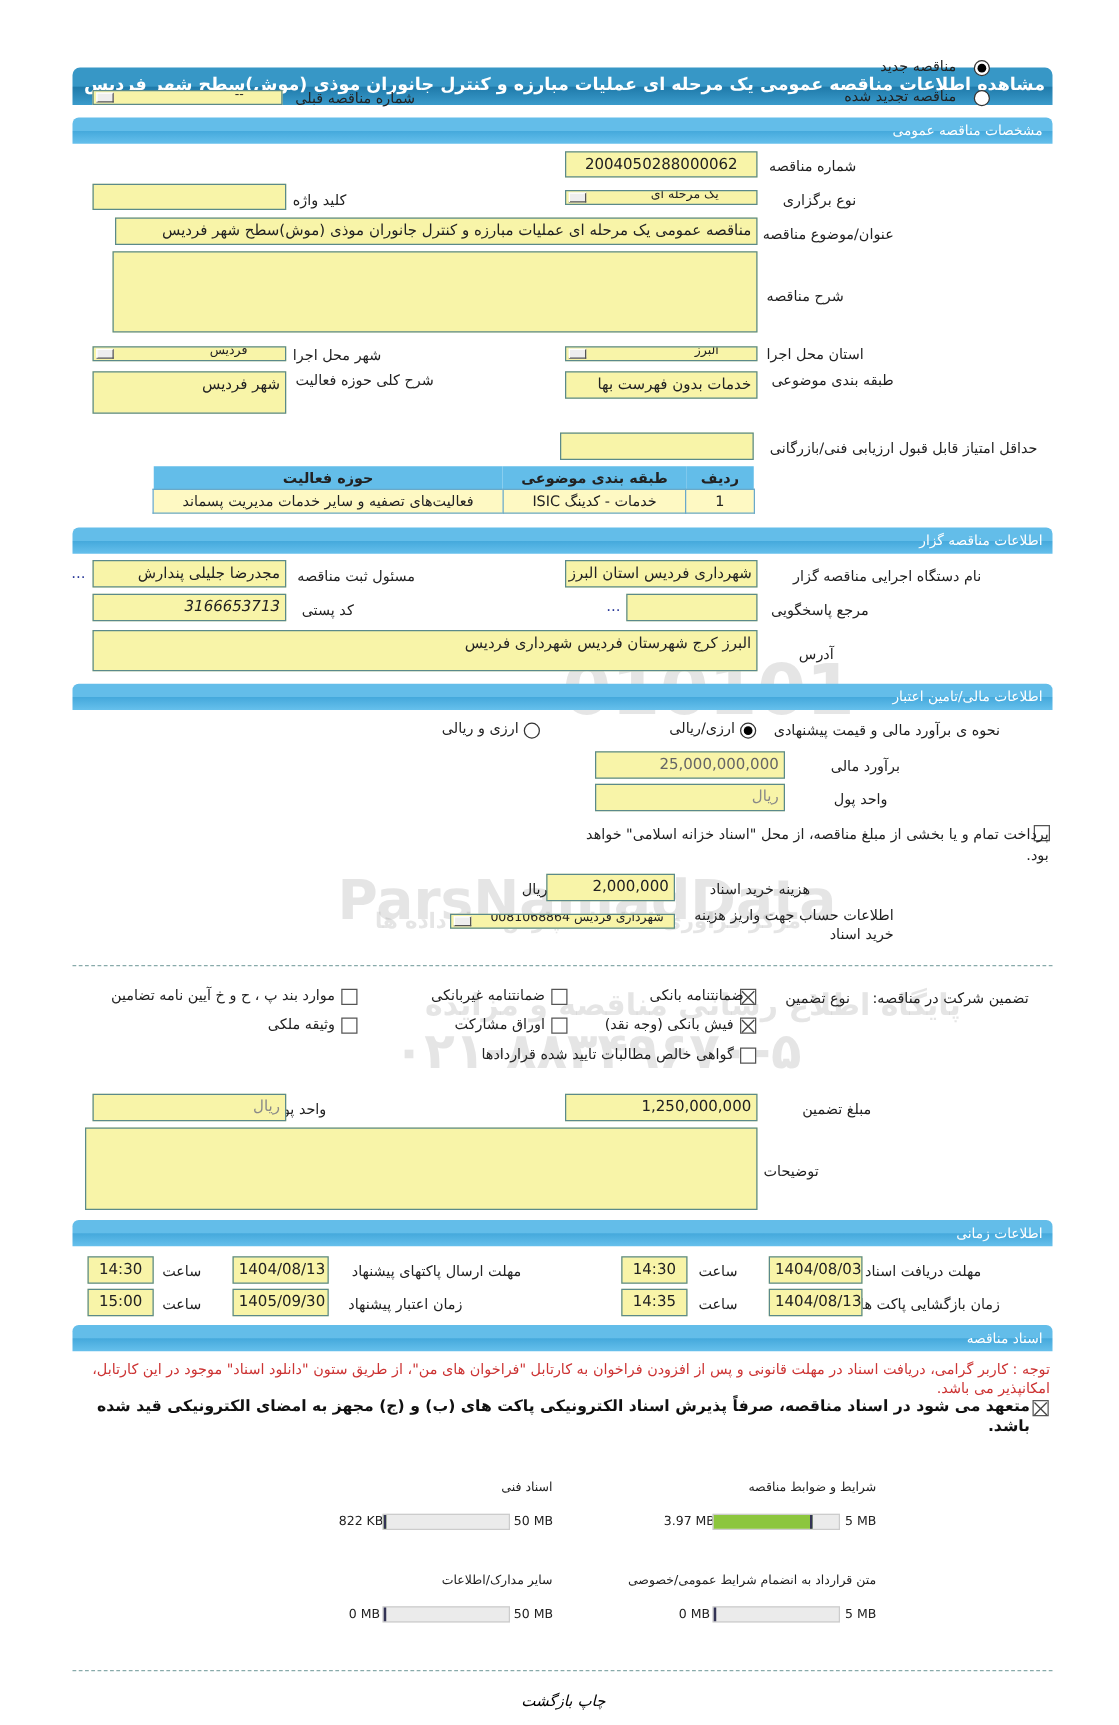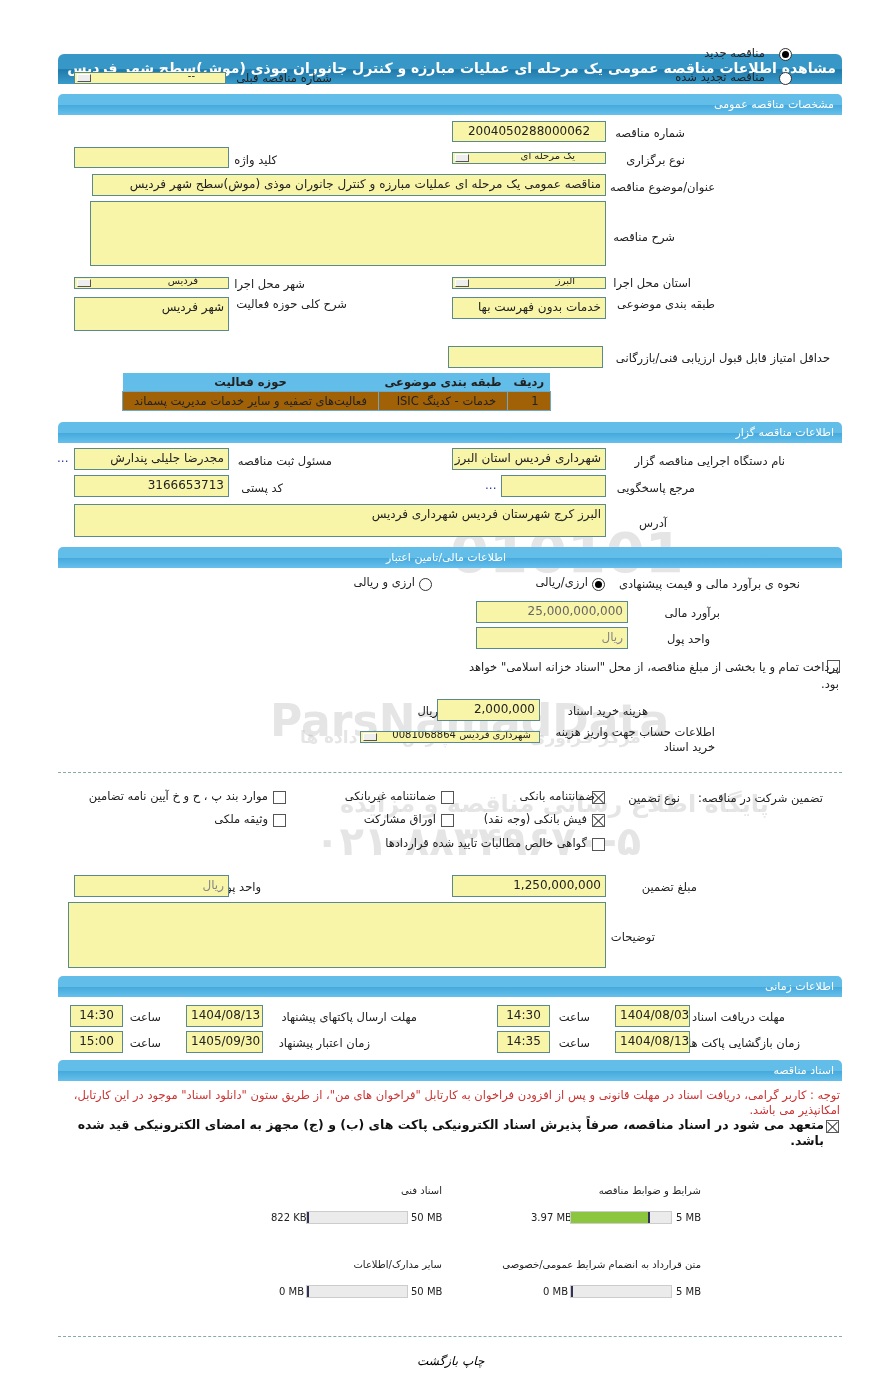--- a/index.html
+++ b/index.html
@@ -35,21 +35,21 @@
   .dd .btn { position: absolute; left: 2px; top: 1px; width: 14px; height: 8px; background: #eee; border: 1px solid #555; border-top-color: #fff; border-left-color: #fff; }
   .dd .txt { position: absolute; right: 30px; top: -3px; font-size: 10px; color: #222; }
   .radio { position: absolute; width: 13px; height: 13px; border: 1px solid #333; border-radius: 50%; background: #fff; }
   .radio.on::after { content: ""; position: absolute; left: 2px; top: 2px; width: 7px; height: 7px; border-radius: 50%; background: #000; }
   .cb { position: absolute; width: 13px; height: 13px; border: 1px solid #555; background: #fff; }
   .cb.on::before, .cb.on::after { content: ""; position: absolute; left: 5px; top: -1px; width: 1px; height: 14px; background: #444; }
   .cb.on::before { transform: rotate(45deg); }
   .cb.on::after { transform: rotate(-45deg); }
   table.act { position: absolute; left: 122px; top: 373px; border-collapse: collapse; direction: rtl; font-size: 11.5px; }
   table.act th { background: #63bde9; color: #222; font-weight: bold; padding: 2px 6px; }
-  table.act td { border: 1px solid #6aa9c8; padding: 2px 11px; background: #a16207; white-space: nowrap; }
+  table.act td { border: 1px solid #6aa9c8; padding: 2px 23px; background: #fef9c3; white-space: nowrap; text-align: center; }
   .dots { position: absolute; color: #2b3a9a; font-size: 12px; }
   .dash { position: absolute; left: 58px; width: 784px; border-top: 1px dashed #8aa; }
   .notice { position: absolute; left: 70px; top: 1088px; width: 770px; direction: rtl; color: #c33; font-size: 11.5px; line-height: 15px; }
   .pledge { position: absolute; left: 70px; top: 1117px; width: 772px; direction: rtl; color: #111; font-weight: bold; font-size: 12.5px; line-height: 16px; }
   .bar { position: absolute; height: 13px; background: #ebebeb; border: 1px solid #ccc; }
   .bar .fill { position: absolute; left: 0; top: 0; height: 100%; background: #8cc63e; border-right: 2px solid #335; }
   .barlbl { position: absolute; font-size: 10px; color: #222; white-space: nowrap; }
   .footer-link { position: absolute; font-family: "DejaVu Serif", serif; font-style: italic; color: #000000; font-size: 12px; direction: rtl; }
   .watermark { position: absolute; color: rgba(150,150,150,0.25); font-weight: bold; pointer-events: none; white-space: nowrap; }
 </style>
@@ -134,26 +134,26 @@
 <span class="lbl" style="right:110px; top:454px;">نام دستگاه اجرایی مناقصه گزار</span>
 <div class="field" style="left:452px; top:448px; width:154px; height:22px;">شهرداری فردیس استان البرز</div>
 <span class="lbl" style="right:563px; top:454px;">مسئول ثبت مناقصه</span>
 <div class="field" style="left:74px; top:448px; width:155px; height:22px;">مجدرضا جلیلی پندارش</div>
 <span class="dots" style="left:57px; top:451px;">...</span>
 
 <span class="lbl" style="right:200px; top:481px;">مرجع پاسخگویی</span>
 <div class="field" style="left:501px; top:475px; width:105px; height:22px;"></div>
 <span class="dots" style="left:485px; top:478px;">...</span>
 <span class="lbl" style="right:612px; top:481px;">کد پستی</span>
-<div class="field ltr" style="left:74px; top:475px; width:155px; height:22px;">3166653713</div>
+<div class="field ltr" style="left:74px; top:475px; width:155px; height:22px;font-style:italic;">3166653713</div>
 
 <span class="lbl" style="right:228px; top:516px;">آدرس</span>
 <div class="field" style="left:74px; top:504px; width:532px; height:33px;">البرز کرج شهرستان فردیس شهرداری فردیس</div>
 
-<div class="section-bar" style="top:547px;text-align:center;">اطلاعات مالی/تامین اعتبار</div>
+<div class="section-bar" style="top:547px;">اطلاعات مالی/تامین اعتبار</div>
 
 <span class="lbl" style="right:95px; top:577px;">نحوه ی برآورد مالی و قیمت پیشنهادی</span>
 <span class="radio on" style="left:592px; top:578px;"></span>
 <span class="lbl" style="right:307px; top:575px;">ارزی/ریالی</span>
 <span class="radio" style="left:419px; top:578px;"></span>
 <span class="lbl" style="right:480px; top:575px;">ارزی و ریالی</span>
 
 <span class="lbl" style="right:175px; top:606px;">برآورد مالی</span>
 <div class="field ltr grey" style="left:476px; top:601px; width:152px; height:22px; color:#666;">25,000,000,000</div>
 <span class="lbl" style="right:185px; top:632px;">واحد پول</span>

